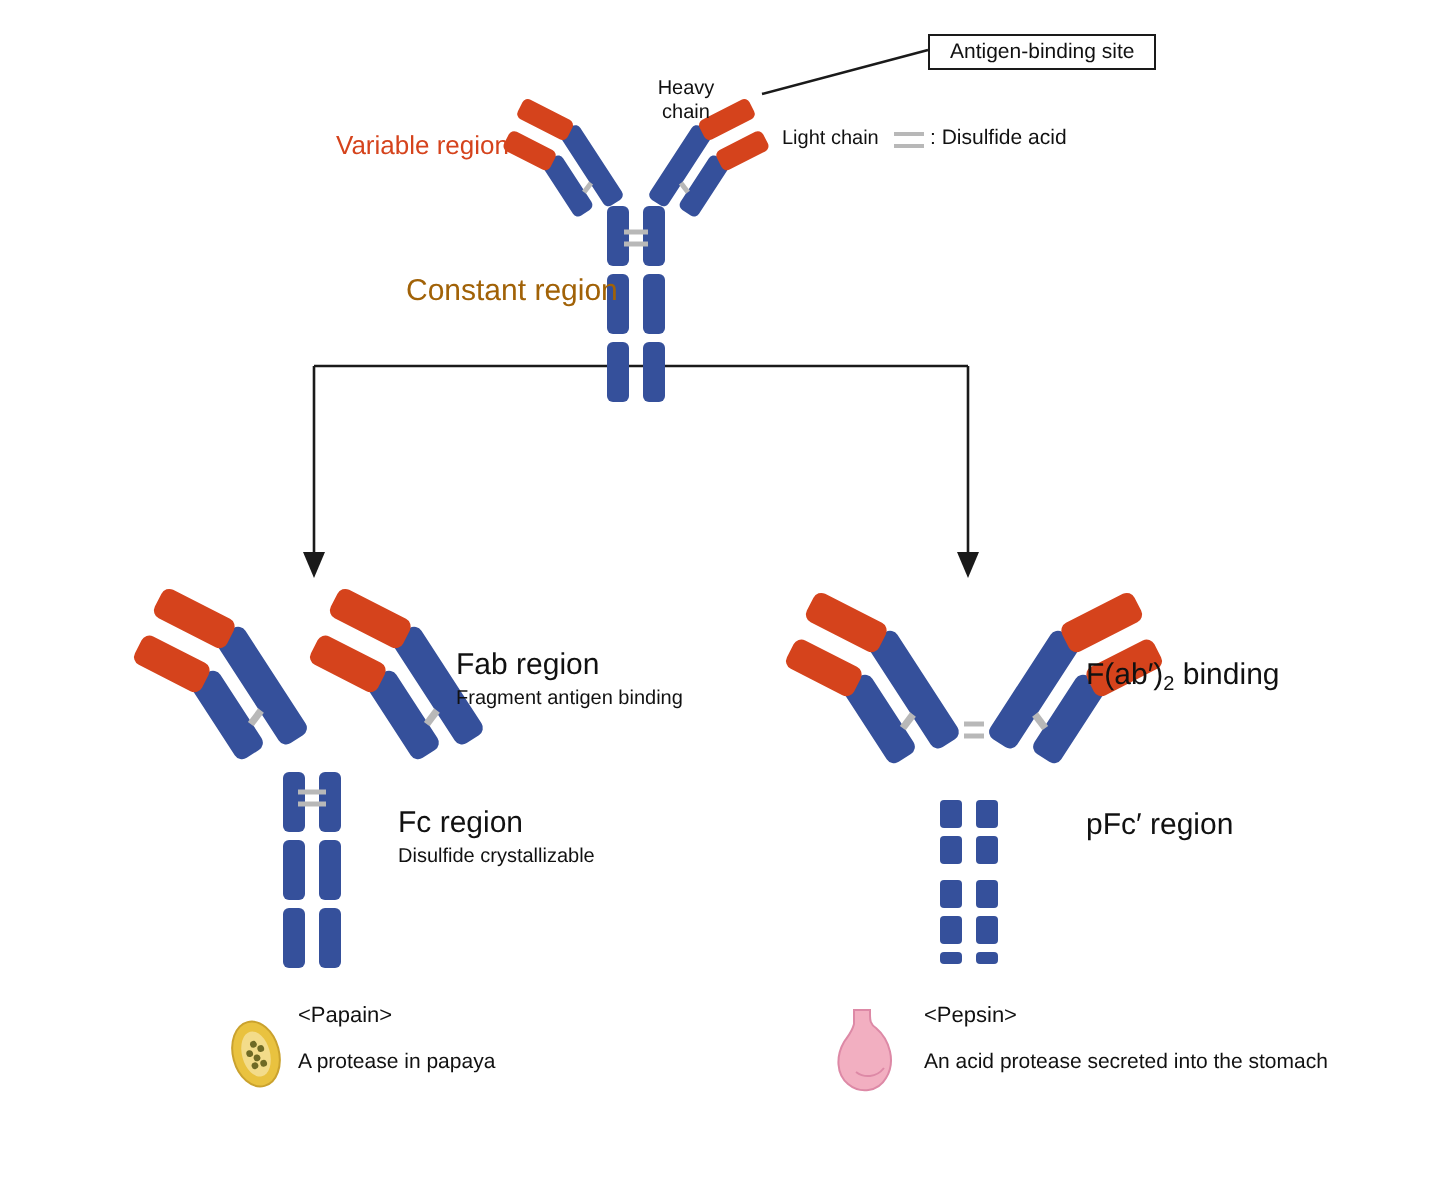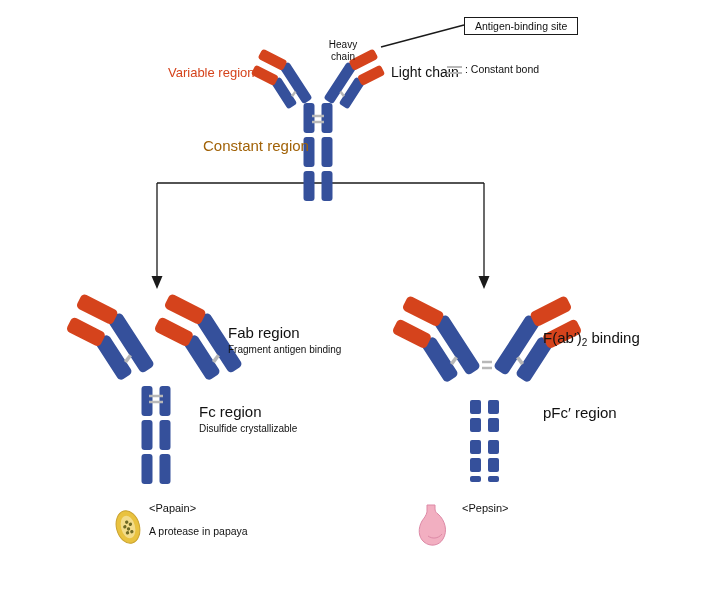--- a/index.html
+++ b/index.html
@@ -3,21 +3,21 @@
 <meta charset="utf-8">
 <style>
   *{margin:0;padding:0;box-sizing:border-box}
   html,body{width:715px;height:591px;background:#ffffff;
     font-family:"Liberation Sans","DejaVu Sans",sans-serif;color:#111}
   .stage{position:relative;width:715px;height:591px;overflow:hidden;background:#fff}
   .stage > svg{position:absolute;left:0;top:0}
   .lbl{position:absolute;white-space:nowrap;line-height:1.25}
   .boxed{border:1px solid #1a1a1a;background:#fff;font-size:11px;padding:1px 10px;line-height:1.35}
   .centerx{transform:translateX(-50%)}
-  .small{font-size:14px}
+  .small{font-size:10px}
   .tiny{font-size:10.5px}
   .region-title{font-size:15px}
   .region-sub{font-size:10px}
   .red-text{color:#d5431c;font-size:13px}
   .blue-text{color:#a16207;font-size:15px}
   .heavy-lbl{width:42px;text-align:center;font-size:10px;line-height:1.2;white-space:normal}
   .ds-row{display:flex;align-items:center;gap:3px;font-size:10.5px}
   .ds-sample{display:inline-block;width:15px;height:8px;border-top:2.5px solid #b8b8b8;border-bottom:2.5px solid #b8b8b8}
   .fab2-lbl sub{font-size:10px;position:relative;top:3px;vertical-align:baseline}
   
@@ -128,35 +128,36 @@
   <div class="lbl boxed tiny" style="left:464px;top:17px;font-size:10.5px">Antigen-binding site</div>
 
   <div class="lbl heavy-lbl" style="left:322px;top:39px">Heavy chain</div>
 
   <div class="lbl red-text" style="left:168px;top:65px">Variable region</div>
 
   <div class="lbl small" style="left:391px;top:64px">Light chain</div>
 
   <div class="lbl ds-row" style="left:447px;top:63px">
     <span class="ds-sample"></span>
-    <span>: Constant bond</span>
+    <span>: Disulfide acid</span>
   </div>
 
   <div class="lbl blue-text" style="left:203px;top:137px">Constant region</div>
 
 
 
   <div class="lbl region-title" style="left:228px;top:324px">Fab region</div>
   <div class="lbl region-sub" style="left:228px;top:344px">Fragment antigen binding</div>
 
   <div class="lbl region-title" style="left:199px;top:403px">Fc region</div>
   <div class="lbl region-sub" style="left:199px;top:423px">Disulfide crystallizable</div>
 
   <div class="lbl region-title fab2-lbl" style="left:543px;top:329px"><span>F(ab′)</span><sub>2</sub><span> binding</span></div>
 
   <div class="lbl region-title" style="left:543px;top:404px">pFc′ region</div>
 
   <div class="lbl" style="left:149px;top:502px;font-size:11px">&lt;Papain&gt;</div>
   <div class="lbl tiny" style="left:149px;top:525px">A protease in papaya</div>
 
   <div class="lbl" style="left:462px;top:502px;font-size:11px">&lt;Pepsin&gt;</div>
+  <div class="lbl tiny" style="left:462px;top:525px">An acid protease secreted into the stomach</div>
 
 </div>
 
 </body></html>

